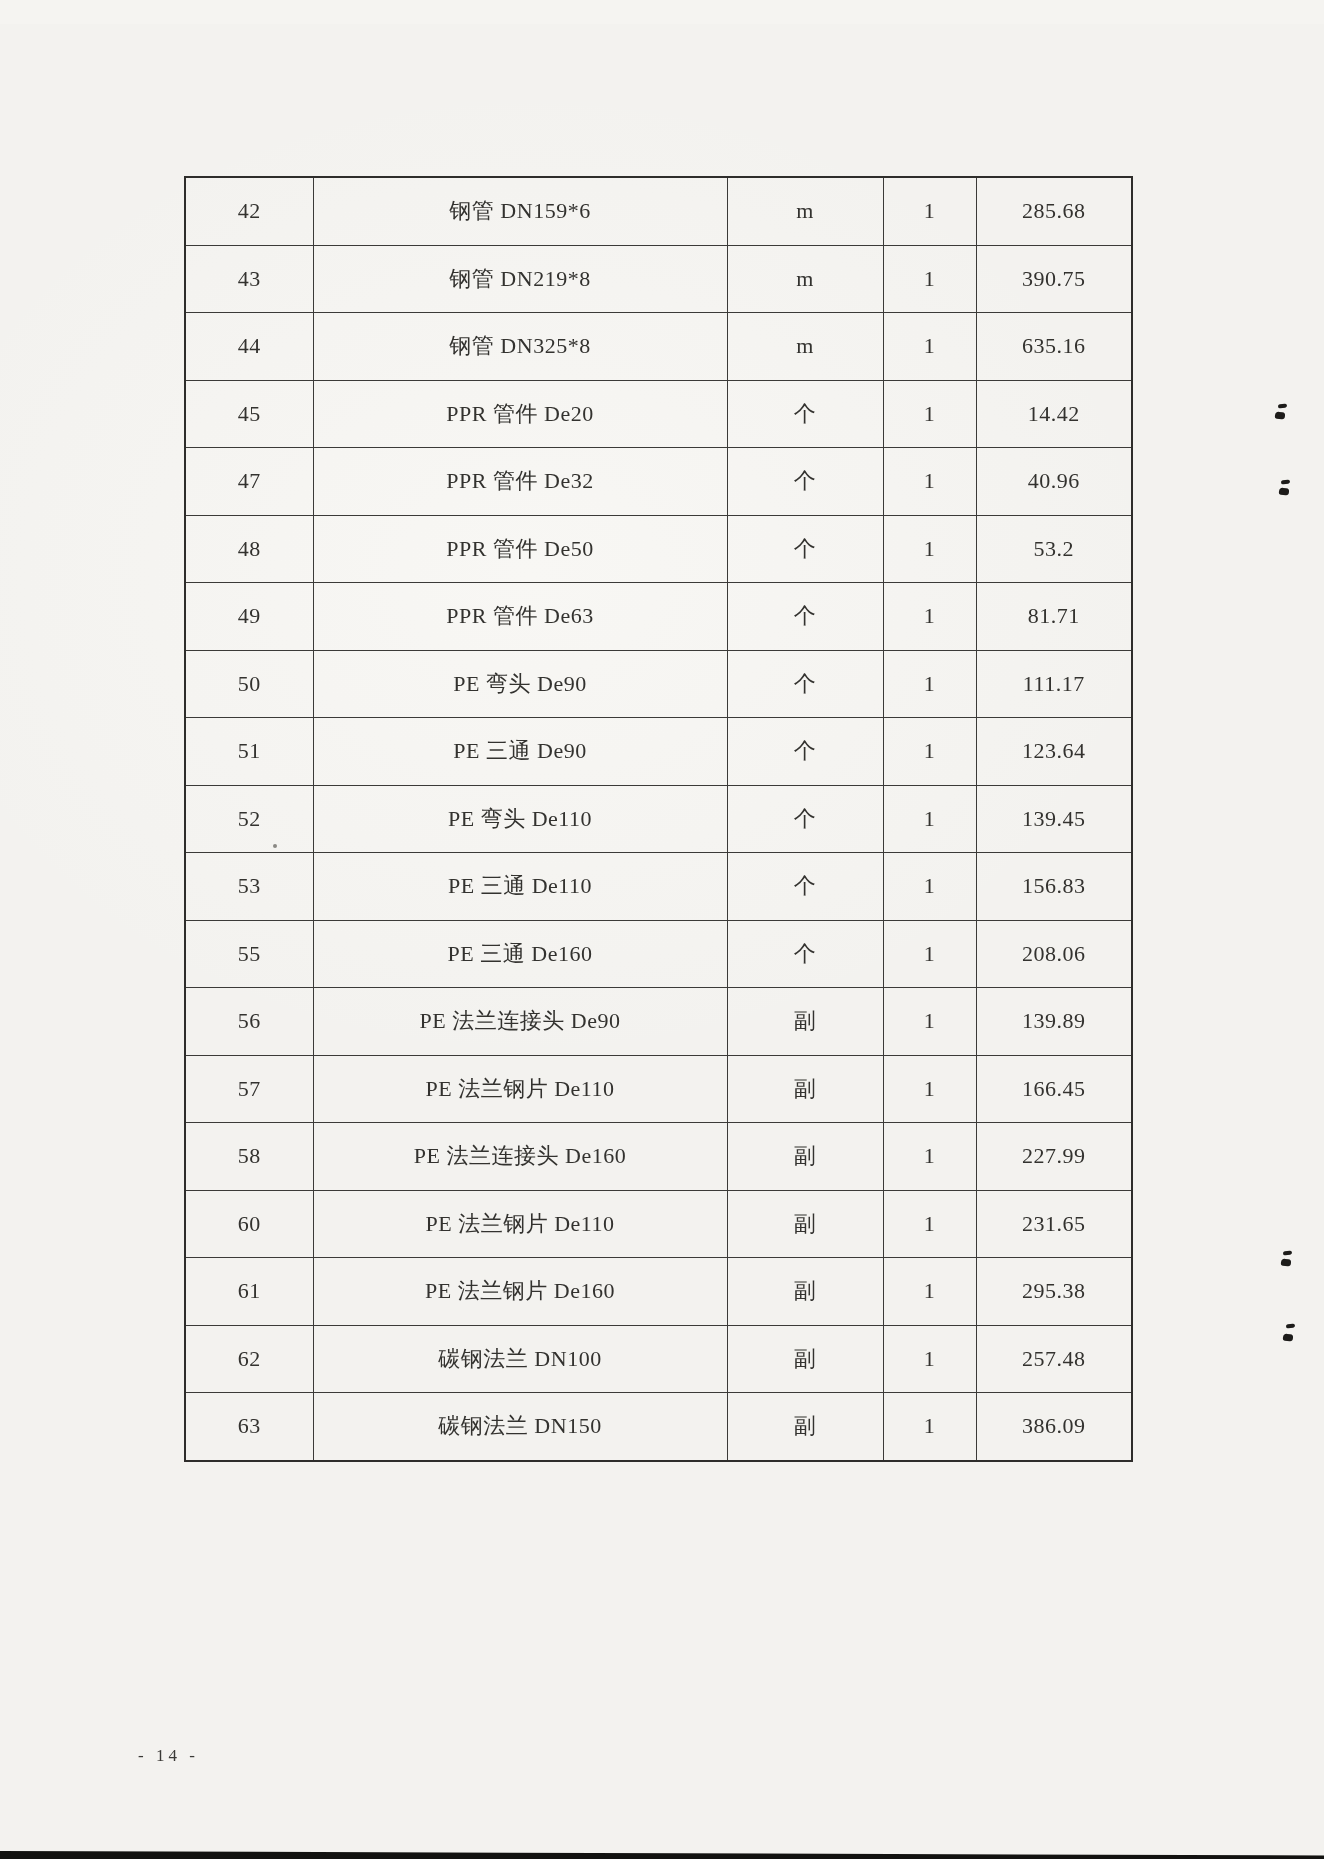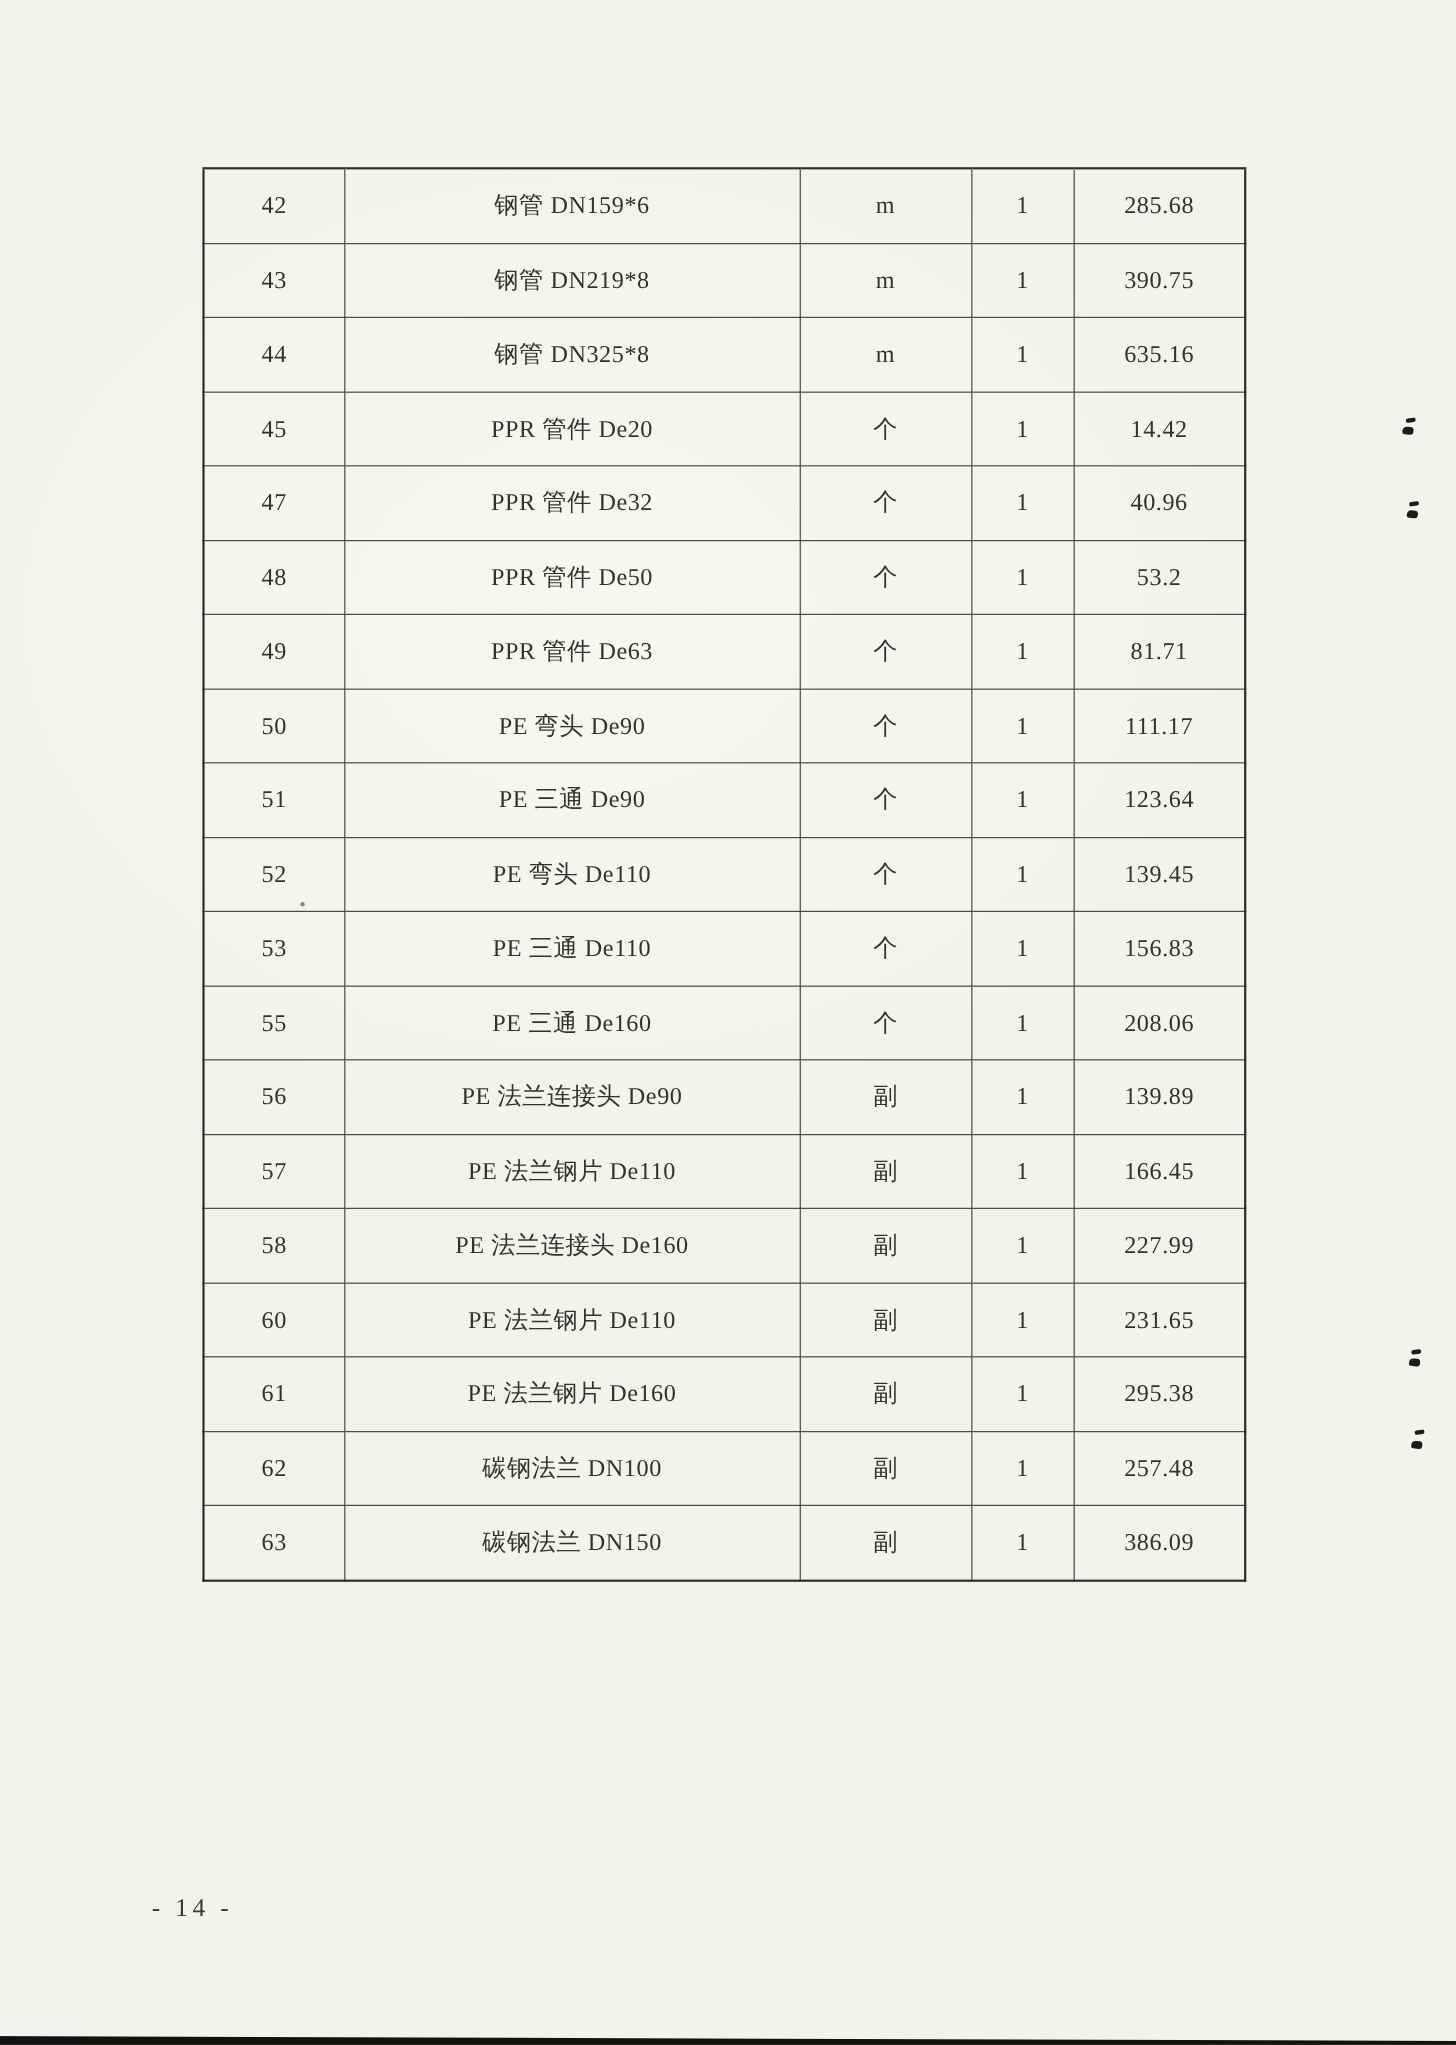--- a/index.html
+++ b/index.html
@@ -14,20 +14,21 @@
     font-family: "Liberation Serif", "DejaVu Serif", serif;
     color: #2e2d2b;
     overflow: hidden;
   }
   .page {
     position: absolute;
     inset: 0;
     background:
       radial-gradient(ellipse 900px 700px at 40% 30%, #f8f7f4 0%, rgba(248,247,244,0) 70%),
       #f3f2ef;
+    margin-top: 24px;
   }
   table.price-table {
     position: absolute;
     left: 184px;
     top: 152px;
     width: 947px;
     border-collapse: collapse;
     table-layout: fixed;
   }
   table.price-table td {
@@ -45,21 +46,21 @@
   }
   table.price-table tr:first-child td {
     border-top: 2px solid #2e2d2b;
   }
   td.c-name { letter-spacing: 1px; }
   td.c-price { letter-spacing: 1.5px; }
   .page-number {
     position: absolute;
     left: 138px;
     top: 1722px;
-    font-size: 23px;
+    font-size: 17px;
     letter-spacing: 4px;
     color: #3a3936;
   }
   .ink-speck {
     position: absolute;
     background: #1d1c1a;
     border-radius: 2px;
   }
   .speck-dash { width: 9px; height: 4px; transform: rotate(-8deg); }
   .speck-dot  { width: 10px; height: 7px; border-radius: 4px 3px 3px 2px; transform: rotate(6deg); }

